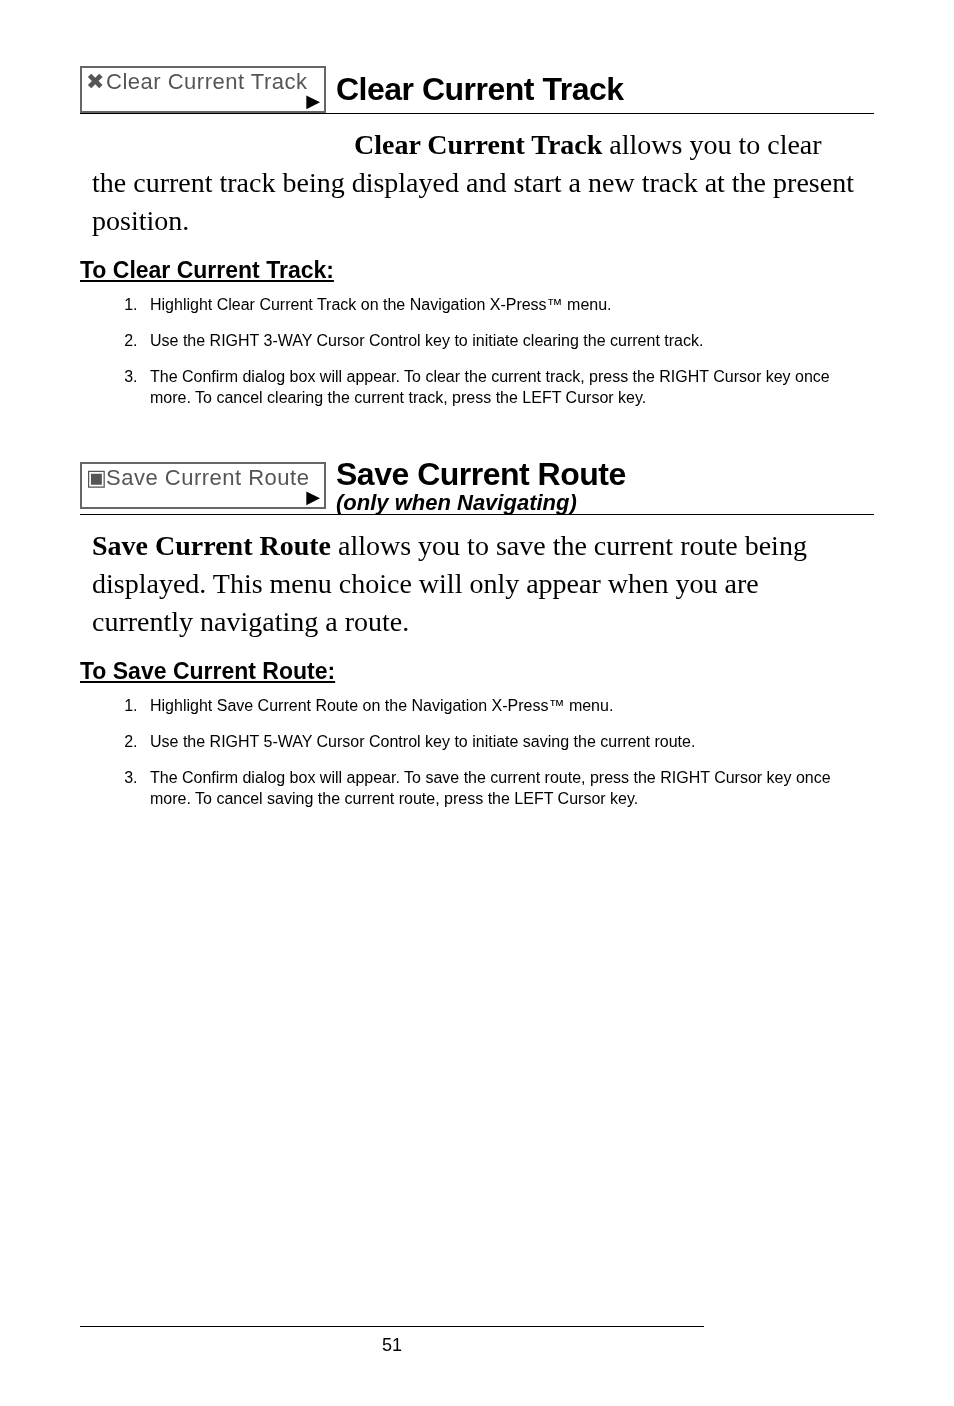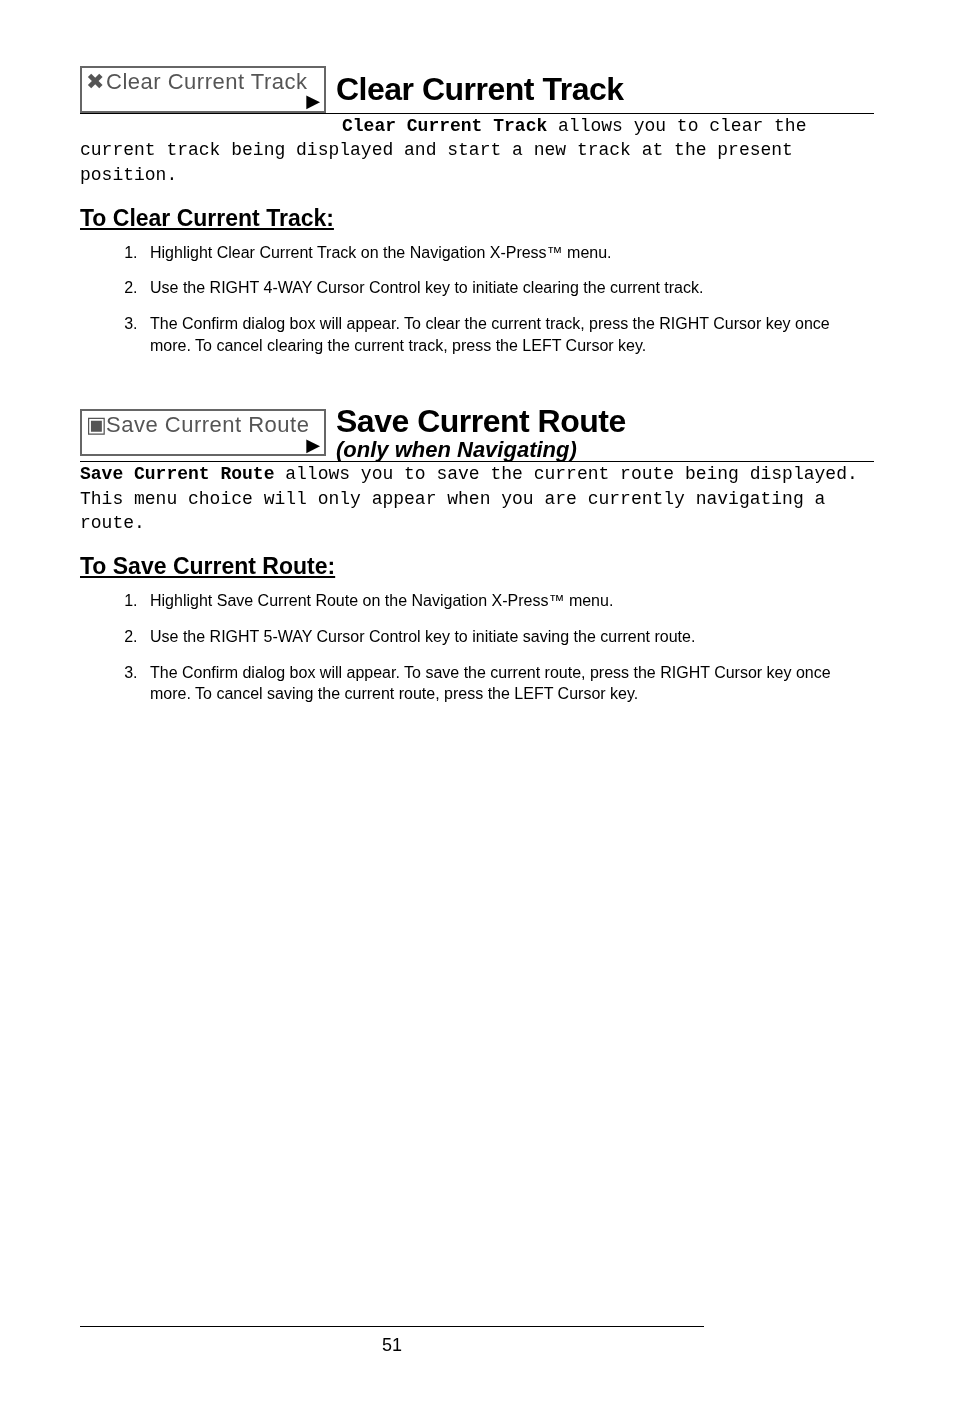--- a/index.html
+++ b/index.html
@@ -63,24 +63,24 @@
   }
   .subtitle {
     font-style: italic;
     font-weight: 700;
     font-size: 22px;
     font-stretch: condensed;
     font-family: "Arial Narrow", Arial, sans-serif;
     line-height: 1;
   }
   .lead-para {
-    font-size: 18px;
+    font-size: 28px;
     line-height: 1.35;
-    margin: 0;
-    font-family: Liberation Mono, monospace;
+    margin: 12px;
+    font-family: Liberation Serif, serif;
   }
   .lead-indent {
     text-indent: 262px;
   }
   .lead-bold {
     font-weight: 700;
   }
   .subheading {
     font-size: 23px;
     font-weight: 700;
@@ -141,21 +141,21 @@
 </div>
 
 <p class="lead-para lead-indent">
   <span class="lead-bold">Clear Current Track</span><span> allows you to clear the current track being displayed and start a new track at the present position.</span>
 </p>
 
 <div class="subheading">To Clear Current Track:</div>
 
 <ol>
   <li>Highlight Clear Current Track on the Navigation X-Press™ menu.</li>
-  <li>Use the RIGHT 4-WAY Cursor Control key to initiate clearing the current track.</li>
+  <li>Use the RIGHT 3-WAY Cursor Control key to initiate clearing the current track.</li>
   <li>The Confirm dialog box will appear. To clear the current track,  press the RIGHT Cursor key once more. To cancel clearing the current track, press the LEFT Cursor key.</li>
 </ol>
 
 <div class="section2">
 <div class="section-header">
   <div class="menu-box">
     <div class="menu-top">
       <span class="menu-icon">▣</span>
       <span>Save Current Route</span>
     </div>

